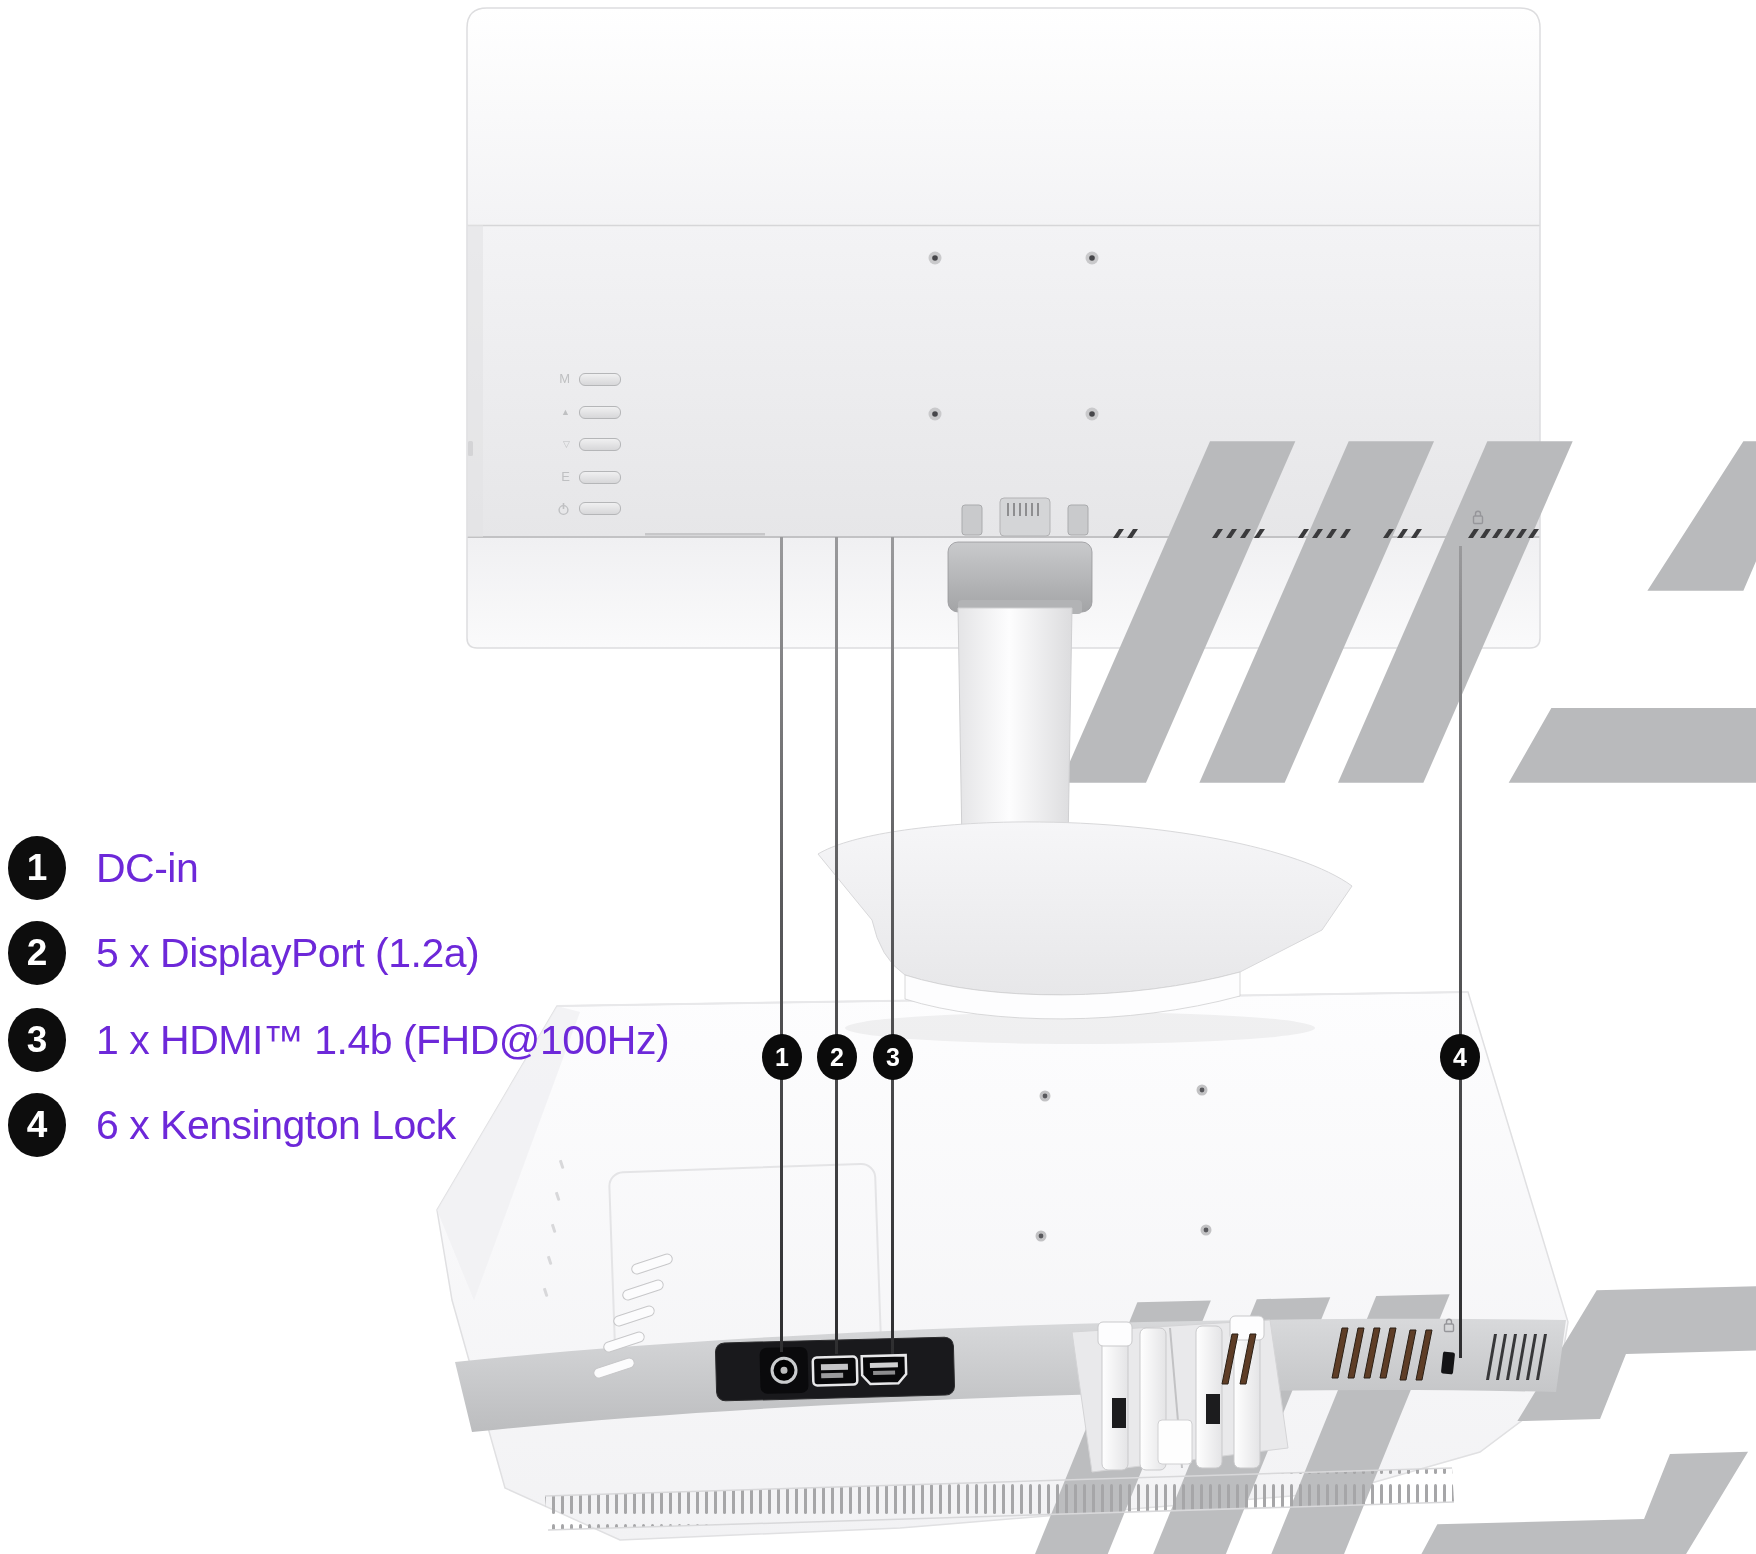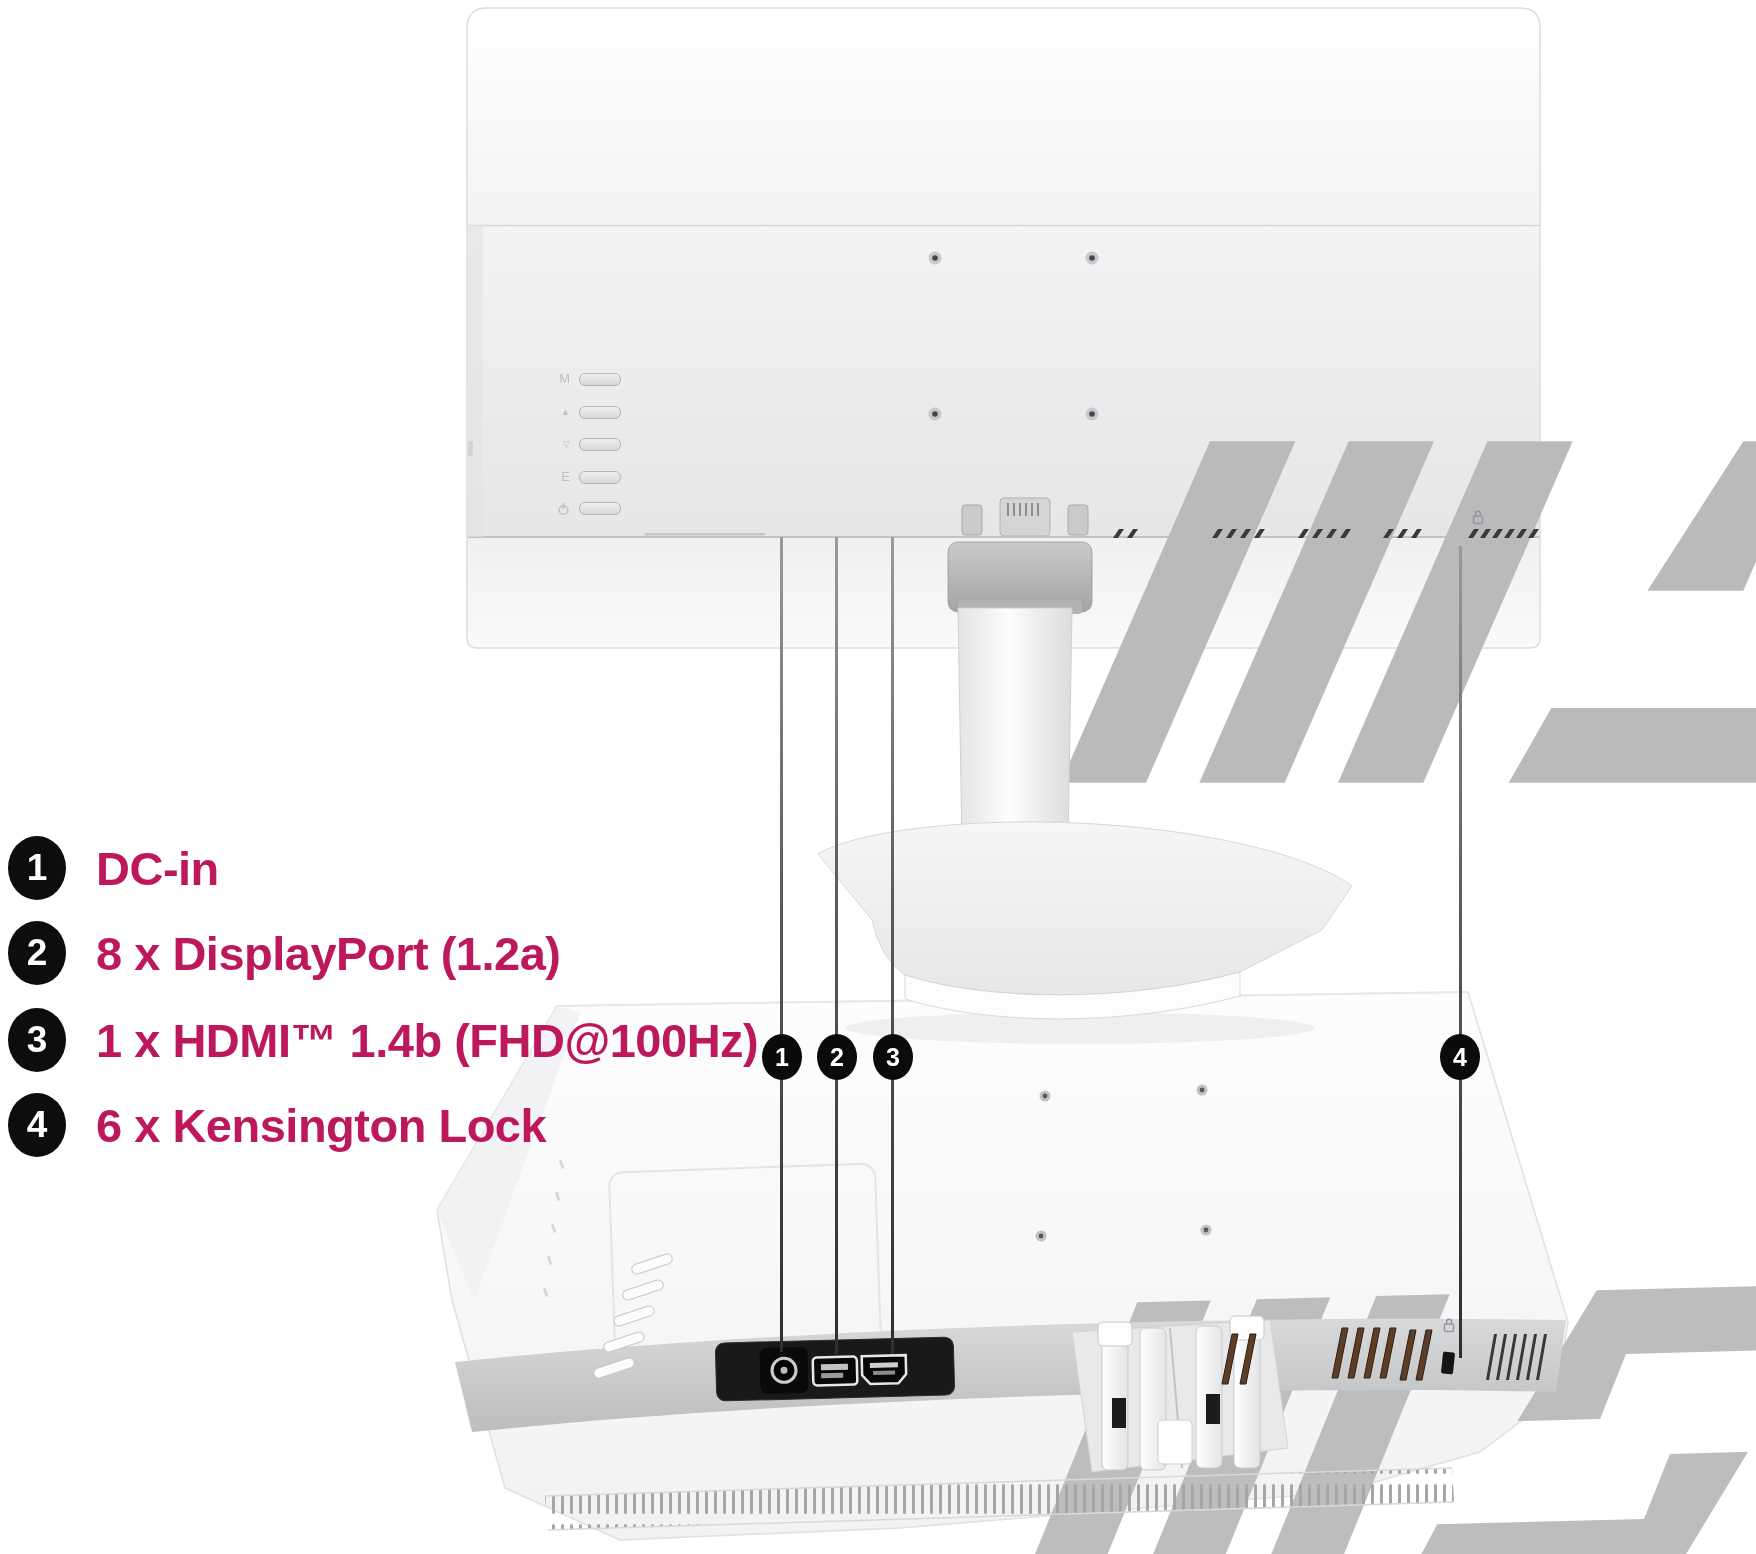--- a/index.html
+++ b/index.html
@@ -4,21 +4,21 @@
 <style>
   html,body{margin:0;padding:0;background:#ffffff;}
   #canvas{position:relative;width:1756px;height:1554px;background:#ffffff;overflow:hidden;
           font-family:"Liberation Sans","DejaVu Sans",sans-serif;}
   svg{position:absolute;left:0;top:0;}
   
   .legend-row{position:absolute;left:8px;display:flex;align-items:center;height:64px;}
   .legend-circle{width:58px;height:64px;border-radius:50%;background:#0d0d0d;color:#ffffff;
                  display:flex;align-items:center;justify-content:center;
                  font-size:37px;font-weight:bold;flex:0 0 auto;}
-  .legend-label{padding-left:30px;font-size:47px;font-weight:bold;color:#be185d;
+  .legend-label{padding-left:30px;font-size:41px;font-weight:normal;color:#6d28d9;
                 letter-spacing:-0.5px;white-space:nowrap;}
   
   .callout-line{position:absolute;width:3px;
                 background:linear-gradient(#9a9a9c,#5a5a5c 45%,#2e2e30);}
   .marker{position:absolute;width:40px;height:46px;border-radius:50%;background:#0b0b0b;
           color:#ffffff;display:flex;align-items:center;justify-content:center;
           font-size:25px;font-weight:bold;transform:translate(-50%,-50%);}
   
   .btnrow{position:absolute;display:flex;align-items:center;gap:9px;height:16px;}
   .btn-glyph{width:22px;text-align:right;font-size:13px;color:#bfc0c2;line-height:16px;}
@@ -298,21 +298,21 @@
   <div class="marker" style="left:1460px;top:1057px;">
       <span>4</span>
     </div>
 
   <div class="legend-row" style="top:836px;">
     <div class="legend-circle">1</div>
     <div class="legend-label">DC-in</div>
   </div>
   <div class="legend-row" style="top:921px;">
     <div class="legend-circle">2</div>
-    <div class="legend-label">8 x DisplayPort (1.2a)</div>
+    <div class="legend-label">5 x DisplayPort (1.2a)</div>
   </div>
   <div class="legend-row" style="top:1008px;">
     <div class="legend-circle">3</div>
     <div class="legend-label">1 x HDMI™ 1.4b (FHD@100Hz)</div>
   </div>
   <div class="legend-row" style="top:1093px;">
     <div class="legend-circle">4</div>
     <div class="legend-label">6 x Kensington Lock</div>
   </div>
 

